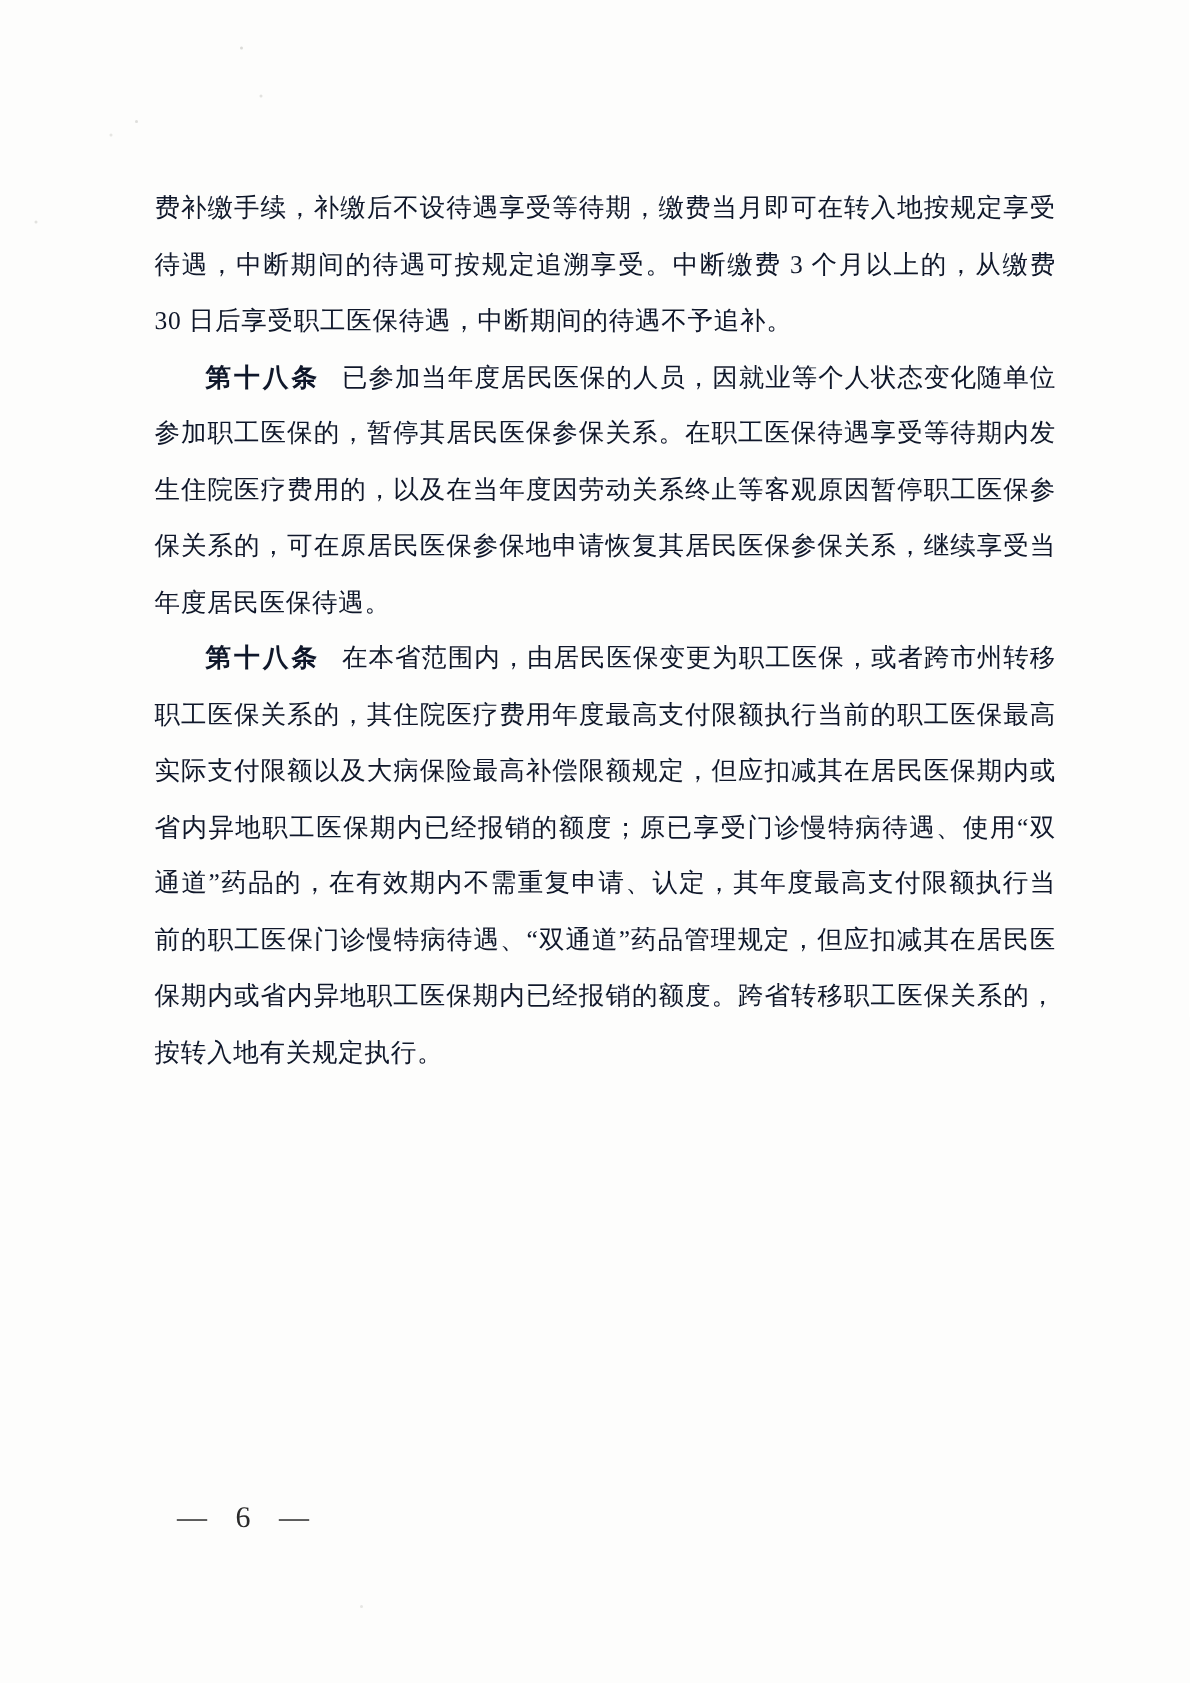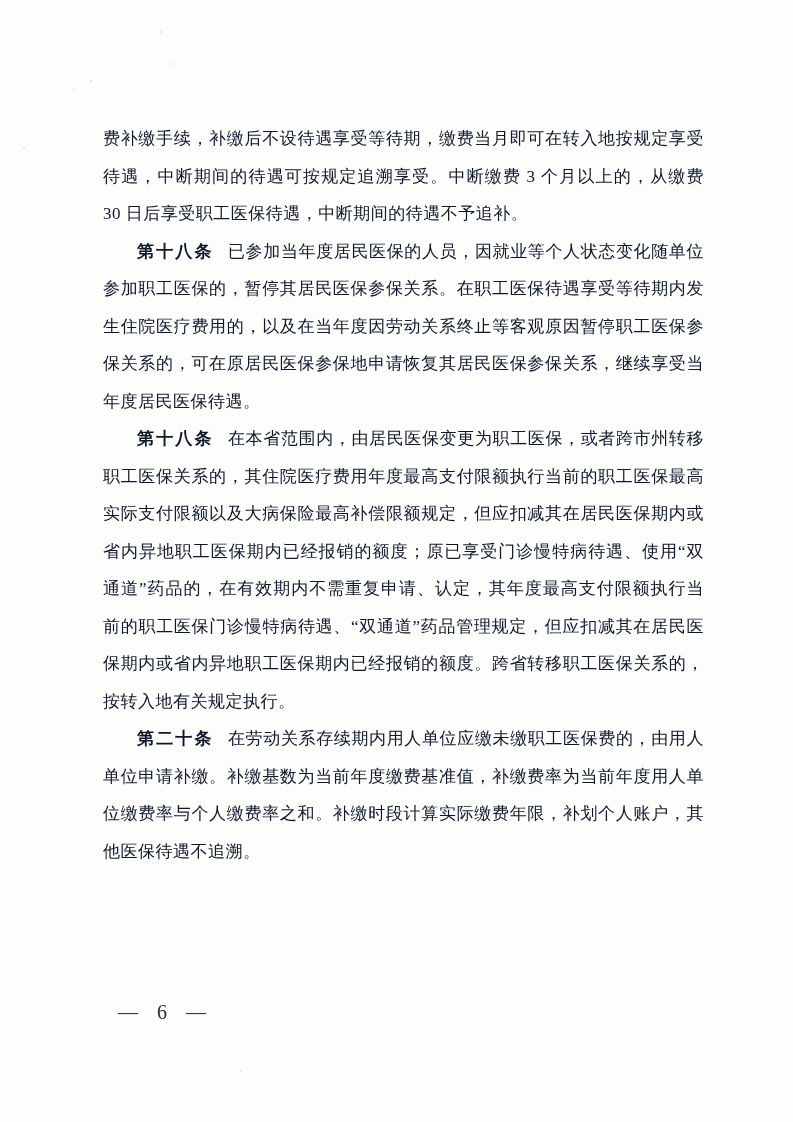--- a/index.html
+++ b/index.html
@@ -76,19 +76,18 @@
   <span class="speck s6"></span>
 
   <div class="page-content">
 
     <p class="para no-indent"><span>费补缴手续，补缴后不设待遇享受等待期，缴费当月即可在转入地按规定享受待遇，中断期间的待遇可按规定追溯享受。中断缴费 3 个月以上的，从缴费 30 日后享受职工医保待遇，中断期间的待遇不予追补。</span></p>
 
     <p class="para"><span class="para-heading">第十八条</span><span>已参加当年度居民医保的人员，因就业等个人状态变化随单位参加职工医保的，暂停其居民医保参保关系。在职工医保待遇享受等待期内发生住院医疗费用的，以及在当年度因劳动关系终止等客观原因暂停职工医保参保关系的，可在原居民医保参保地申请恢复其居民医保参保关系，继续享受当年度居民医保待遇。</span></p>
 
     <p class="para"><span class="para-heading">第十八条</span><span>在本省范围内，由居民医保变更为职工医保，或者跨市州转移职工医保关系的，其住院医疗费用年度最高支付限额执行当前的职工医保最高实际支付限额以及大病保险最高补偿限额规定，但应扣减其在居民医保期内或省内异地职工医保期内已经报销的额度；原已享受门诊慢特病待遇、使用“双通道”药品的，在有效期内不需重复申请、认定，其年度最高支付限额执行当前的职工医保门诊慢特病待遇、“双通道”药品管理规定，但应扣减其在居民医保期内或省内异地职工医保期内已经报销的额度。跨省转移职工医保关系的，按转入地有关规定执行。</span></p>
 
-    <p class="para"><span class="para-heading">第二十条</span><span>在劳动关系存续期内用人单位应缴未缴职工医保费的，由用人单位申请补缴。补缴基数为当前年度缴费基准值，补缴费率为当前年度用人单位缴费率与个人缴费率之和。补缴时段计算实际缴费年限，补划个人账户，其他医保待遇不追溯。</span></p>
 
   </div>
 
   <div class="page-footer">— 6 —</div>
 
 </div>
 
 </body></html>

